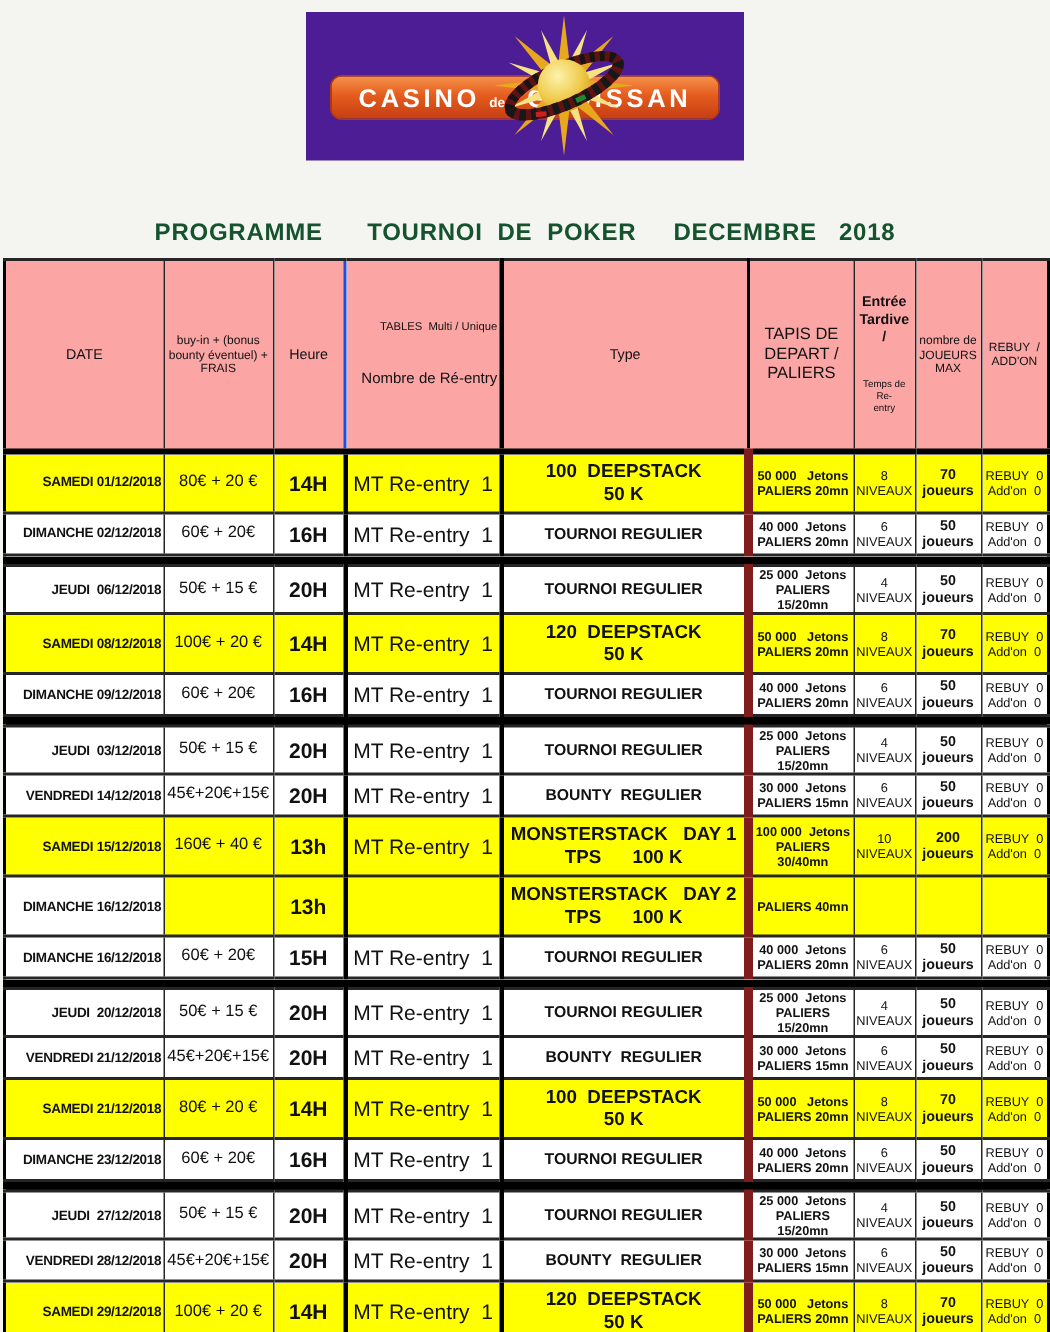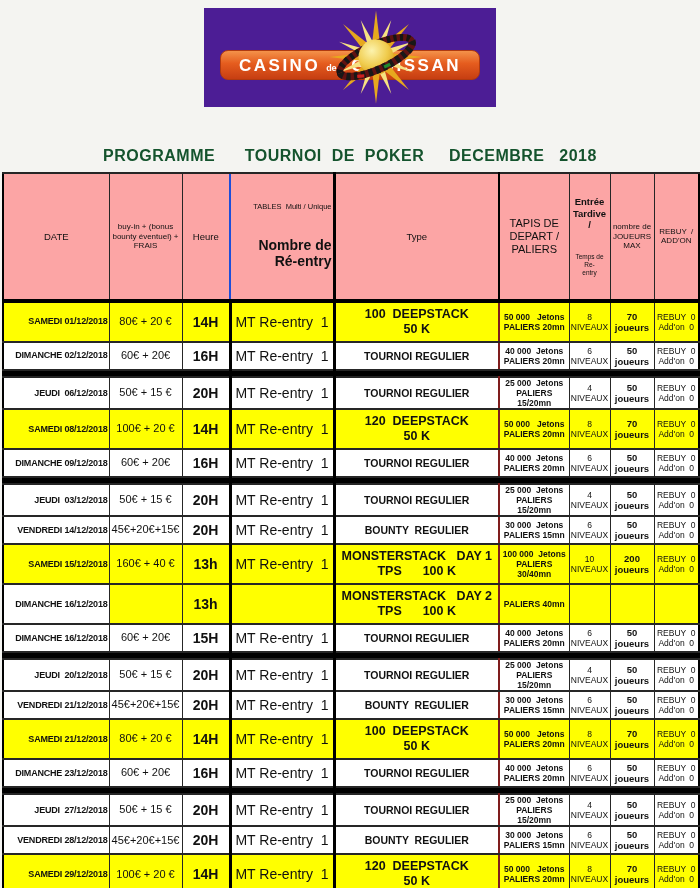--- a/index.html
+++ b/index.html
@@ -46,33 +46,33 @@
     padding:0 1px;text-align:center;vertical-align:middle;
     white-space:pre-wrap;overflow:hidden;line-height:1.18;
   }
   thead th{
     background:#fca5a5;height:42px;font-weight:normal;font-size:9.5px;
     border-bottom:4px solid #000;
   }
   th.h-buyin,th.h-joueurs,th.h-rebuy{font-size:8px;}
   th.h-tapis{font-size:11px;}
   .h-tables-1{display:block;font-size:7.5px;}
-  .h-tables-2{display:block;font-size:14px;font-weight:bold;margin-top:2px;}
+  .h-tables-2{display:block;font-size:10px;font-weight:normal;margin-top:2px;}
   .h-entree-1{display:block;font-size:9.5px;font-weight:bold;}
   .h-entree-2{display:block;font-size:6.5px;margin-top:1px;}
   tbody td{height:26px;}
   tr.special td{height:38px;}
   tr.hl-full td, tr.hl-partial td{background:#ffff00;}
   tr.hl-partial td.c-date{background:#ffffff;}
   .c-date{text-align:right;padding-left:3px;font-size:9px;font-weight:600;letter-spacing:-.2px;}
   .c-buyin{font-size:11px;}
   .c-heure{font-size:14px;font-weight:bold;}
   .c-tables{font-size:14px;border-left:3px solid #000;border-right:3px solid #000;}
   th.h-tables{border-left:2px solid #1d4ed8;border-right:3px solid #000;text-align:right;}
-  .c-type{font-size:10.5px;font-weight:bold;border-right:2px solid #7f1d1d;}
+  .c-type{font-size:10.5px;font-weight:bold;border-right:6px solid #7f1d1d;}
   th.h-type{border-right:2px solid #000;}
   tr.special .c-type{font-size:12.5px;}
   .c-tapis{font-size:8.5px;font-weight:bold;}
   .c-entree{font-size:8.5px;}
   .c-joueurs{font-size:9.5px;font-weight:bold;}
   .c-rebuy{font-size:8.5px;}
   tr.week-sep td{height:5px;padding:0;background:#000;border:0;}
 </style>
 </head>
 <body>

